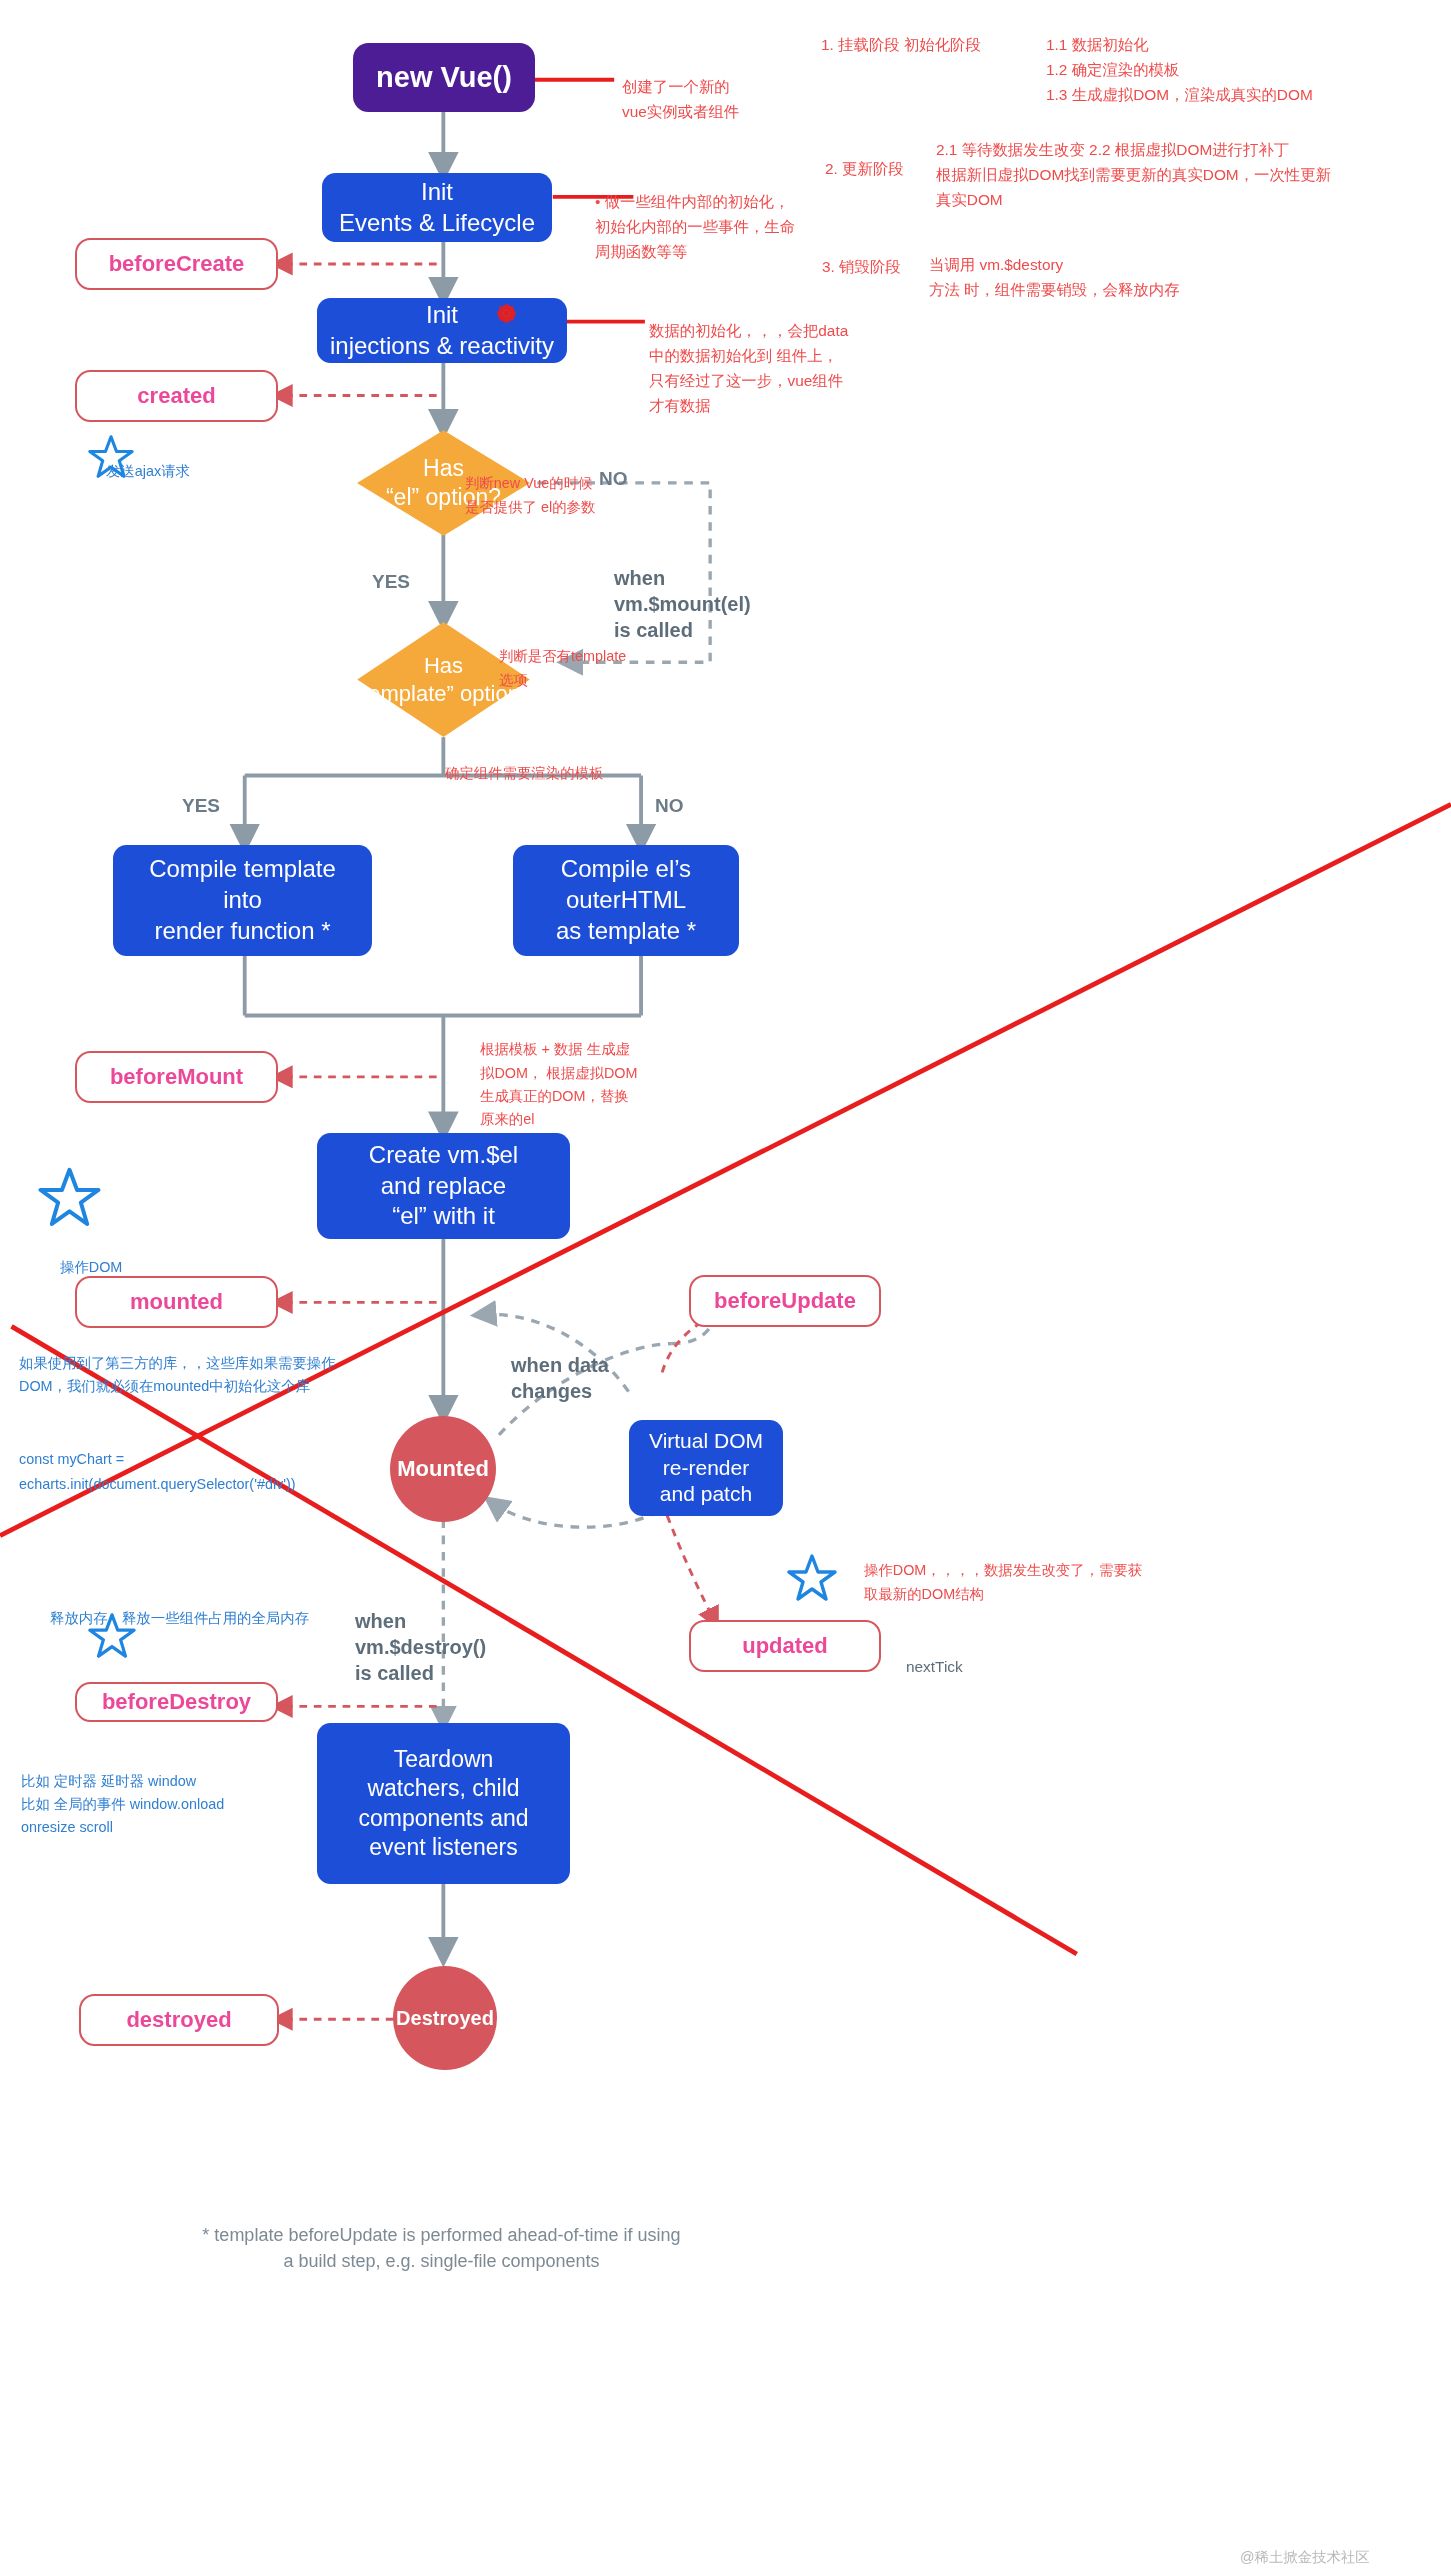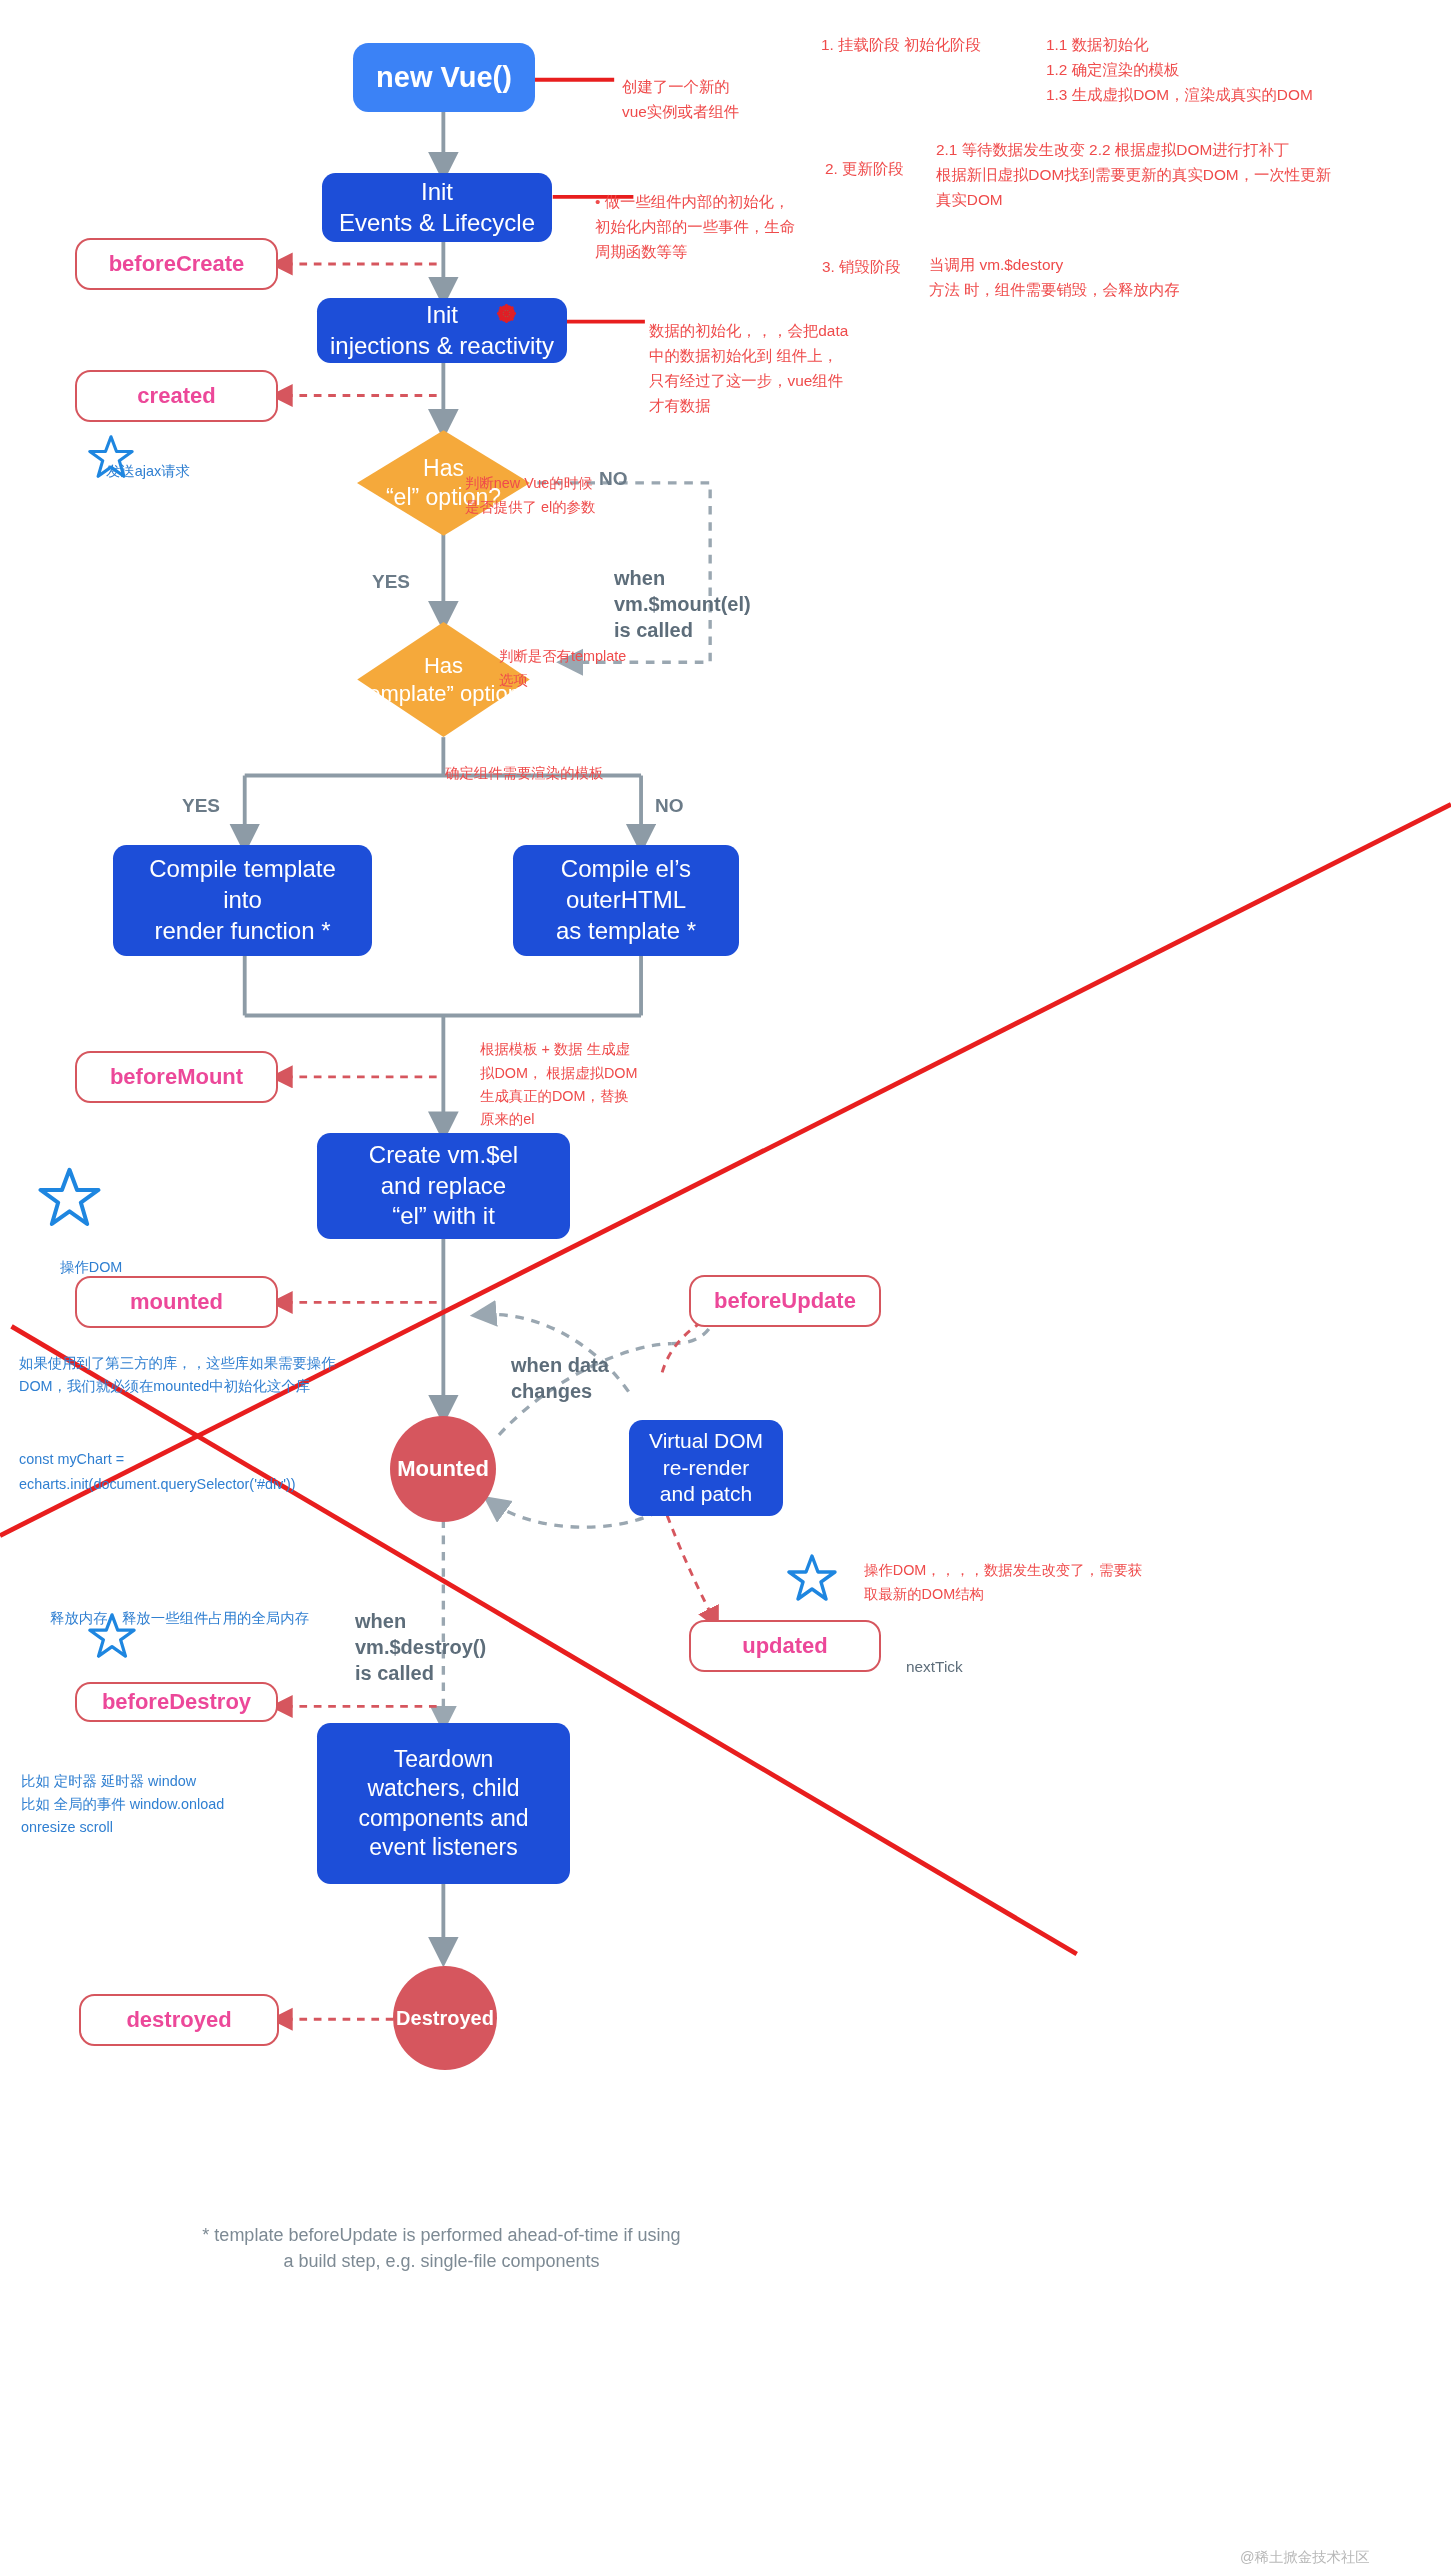--- a/index.html
+++ b/index.html
@@ -9,21 +9,21 @@
   }
   .stage{position:absolute;left:0;top:0;width:1451px;height:2576px;}
   .abs{position:absolute;}
 
   
   .node{
     position:absolute;border-radius:13.4px;display:flex;align-items:center;
     justify-content:center;text-align:center;color:#ffffff;
     font-size:24px;line-height:1.28;font-weight:400;box-sizing:border-box;
   }
-  .node-dark{background:#3b82f6;font-weight:700;font-size:29px;border-radius:15.4px;justify-content:center;}
+  .node-dark{background:#4c1d95;font-weight:700;font-size:29px;border-radius:15.4px;justify-content:center;}
   .node-green{background:#1d4ed8;}
   .node-circle{
     position:absolute;border-radius:50%;background:#d9534f;background:#d6565e;
     display:flex;align-items:center;justify-content:center;color:#fff;
     font-weight:700;font-size:22px;text-align:center;
   }
 
   .hook{
     position:absolute;border:2.4px solid #d6565e;border-radius:15.4px;
     background:#fff;display:flex;align-items:center;justify-content:center;

